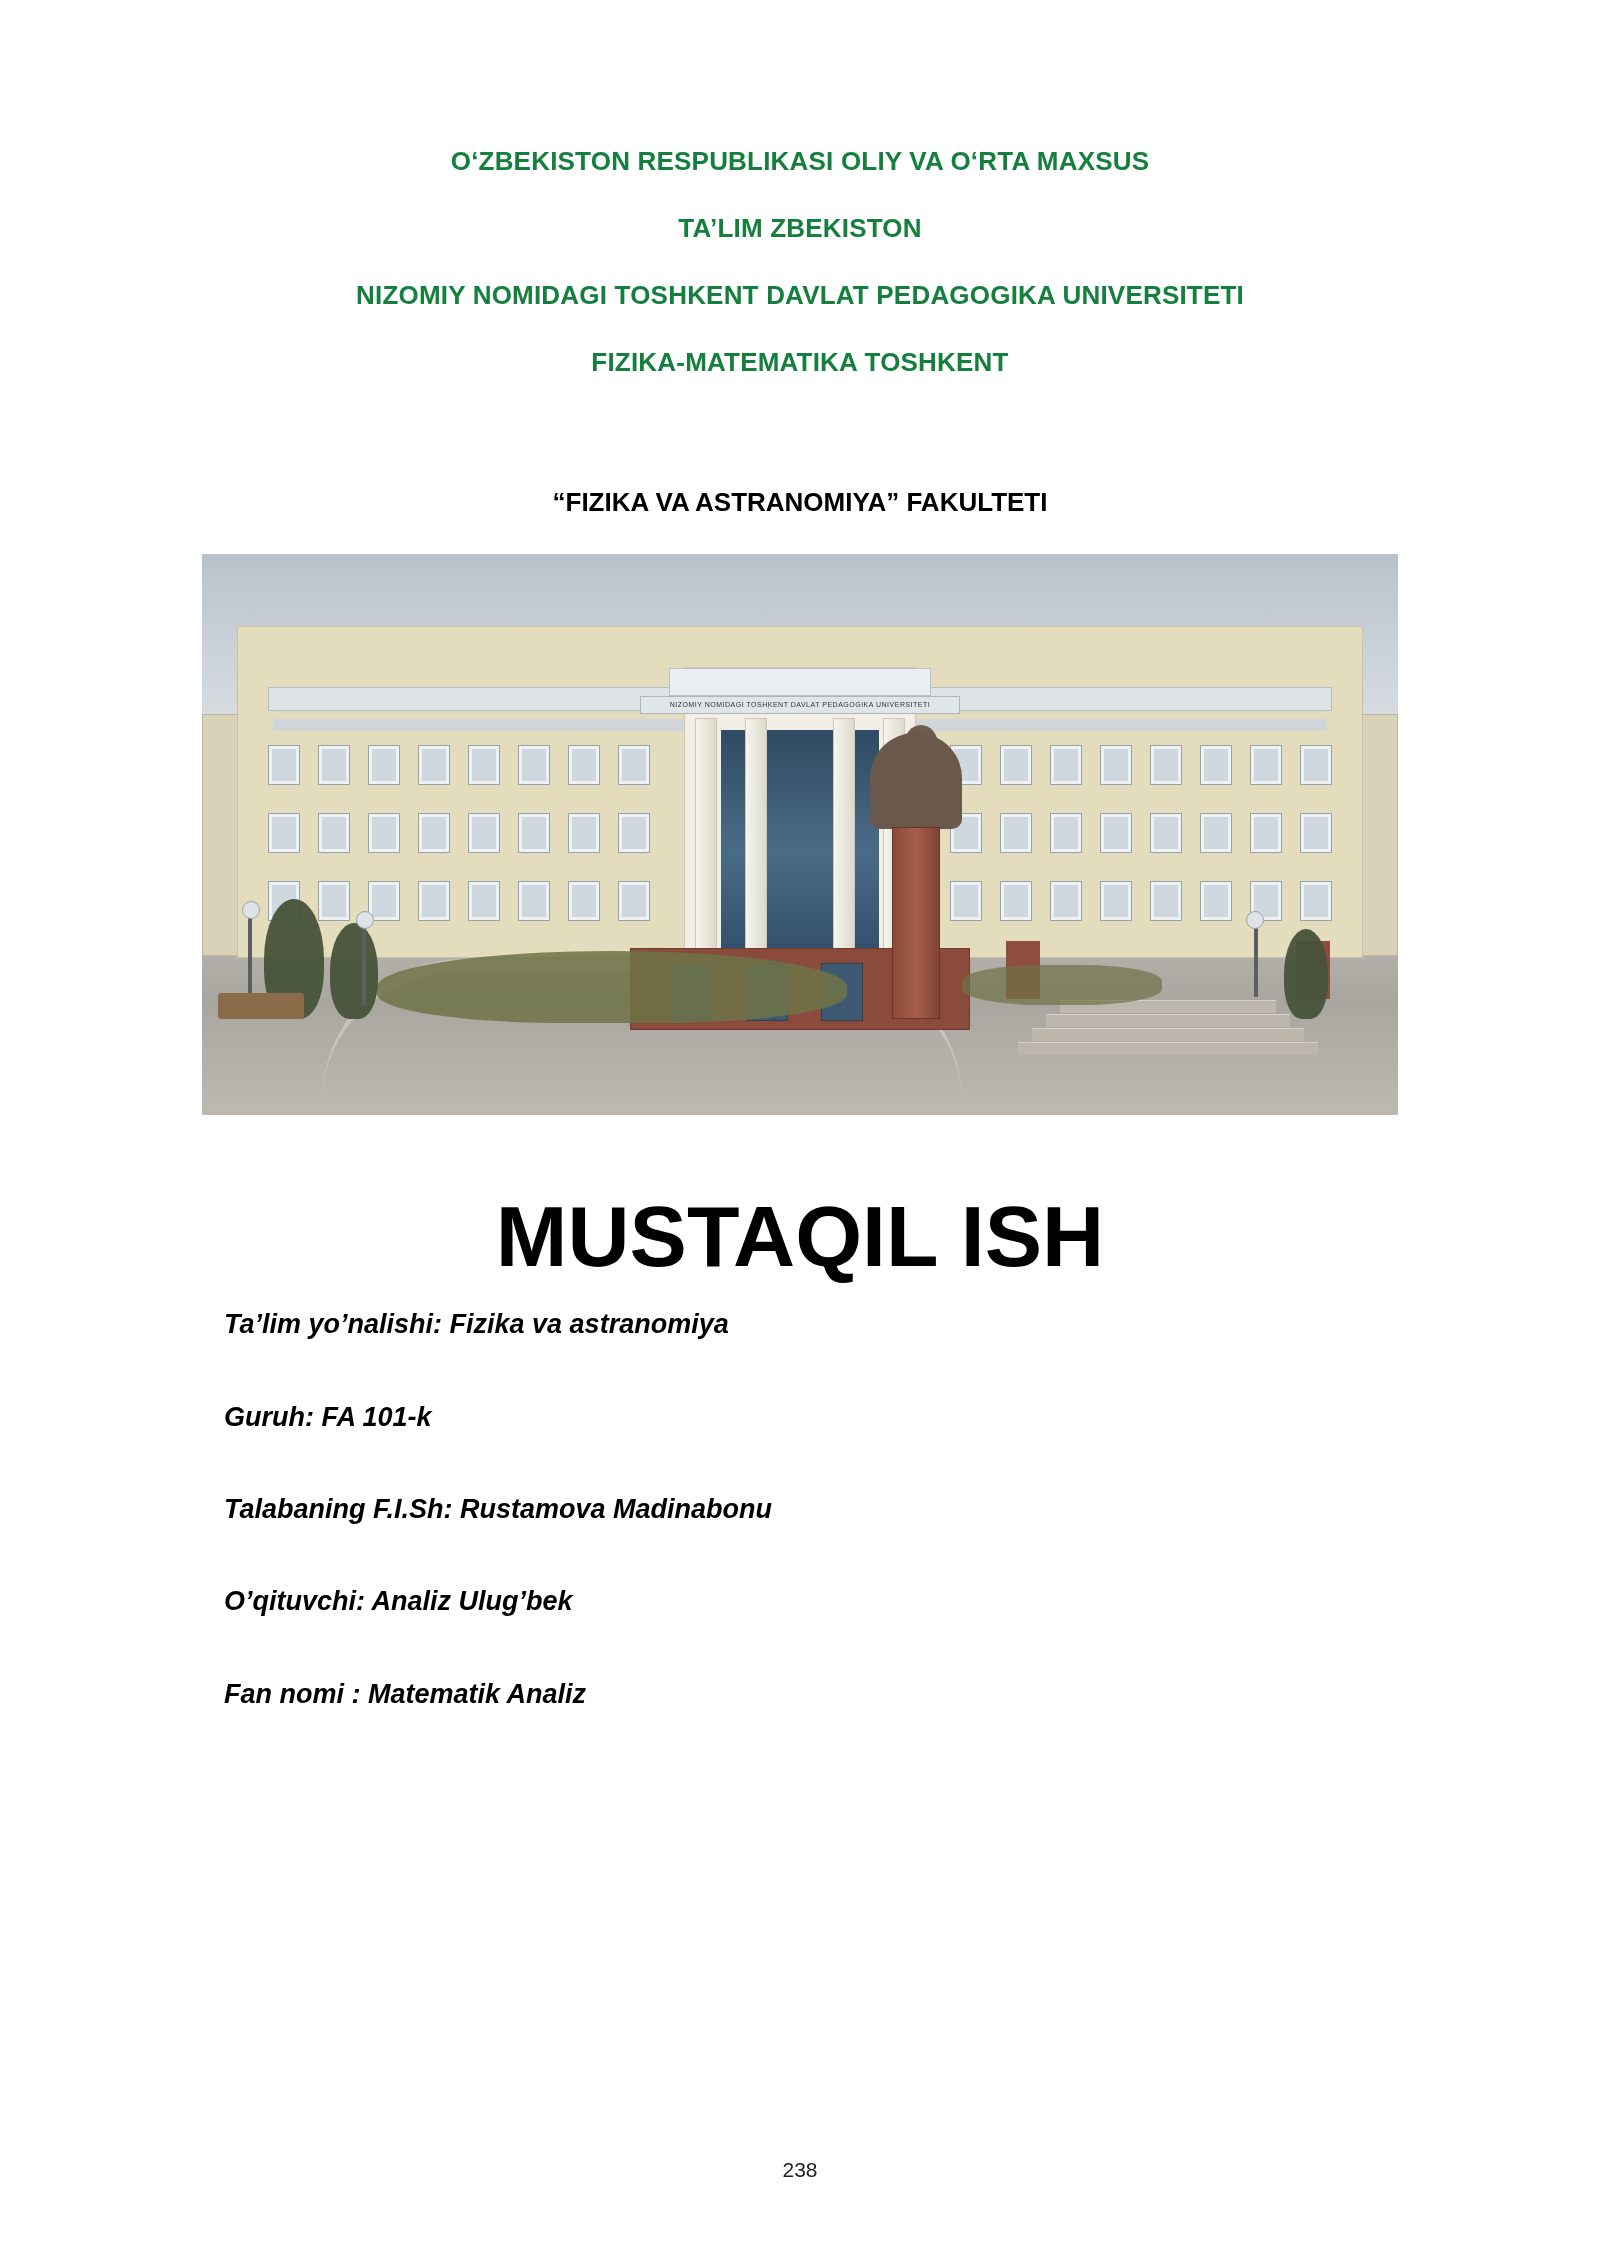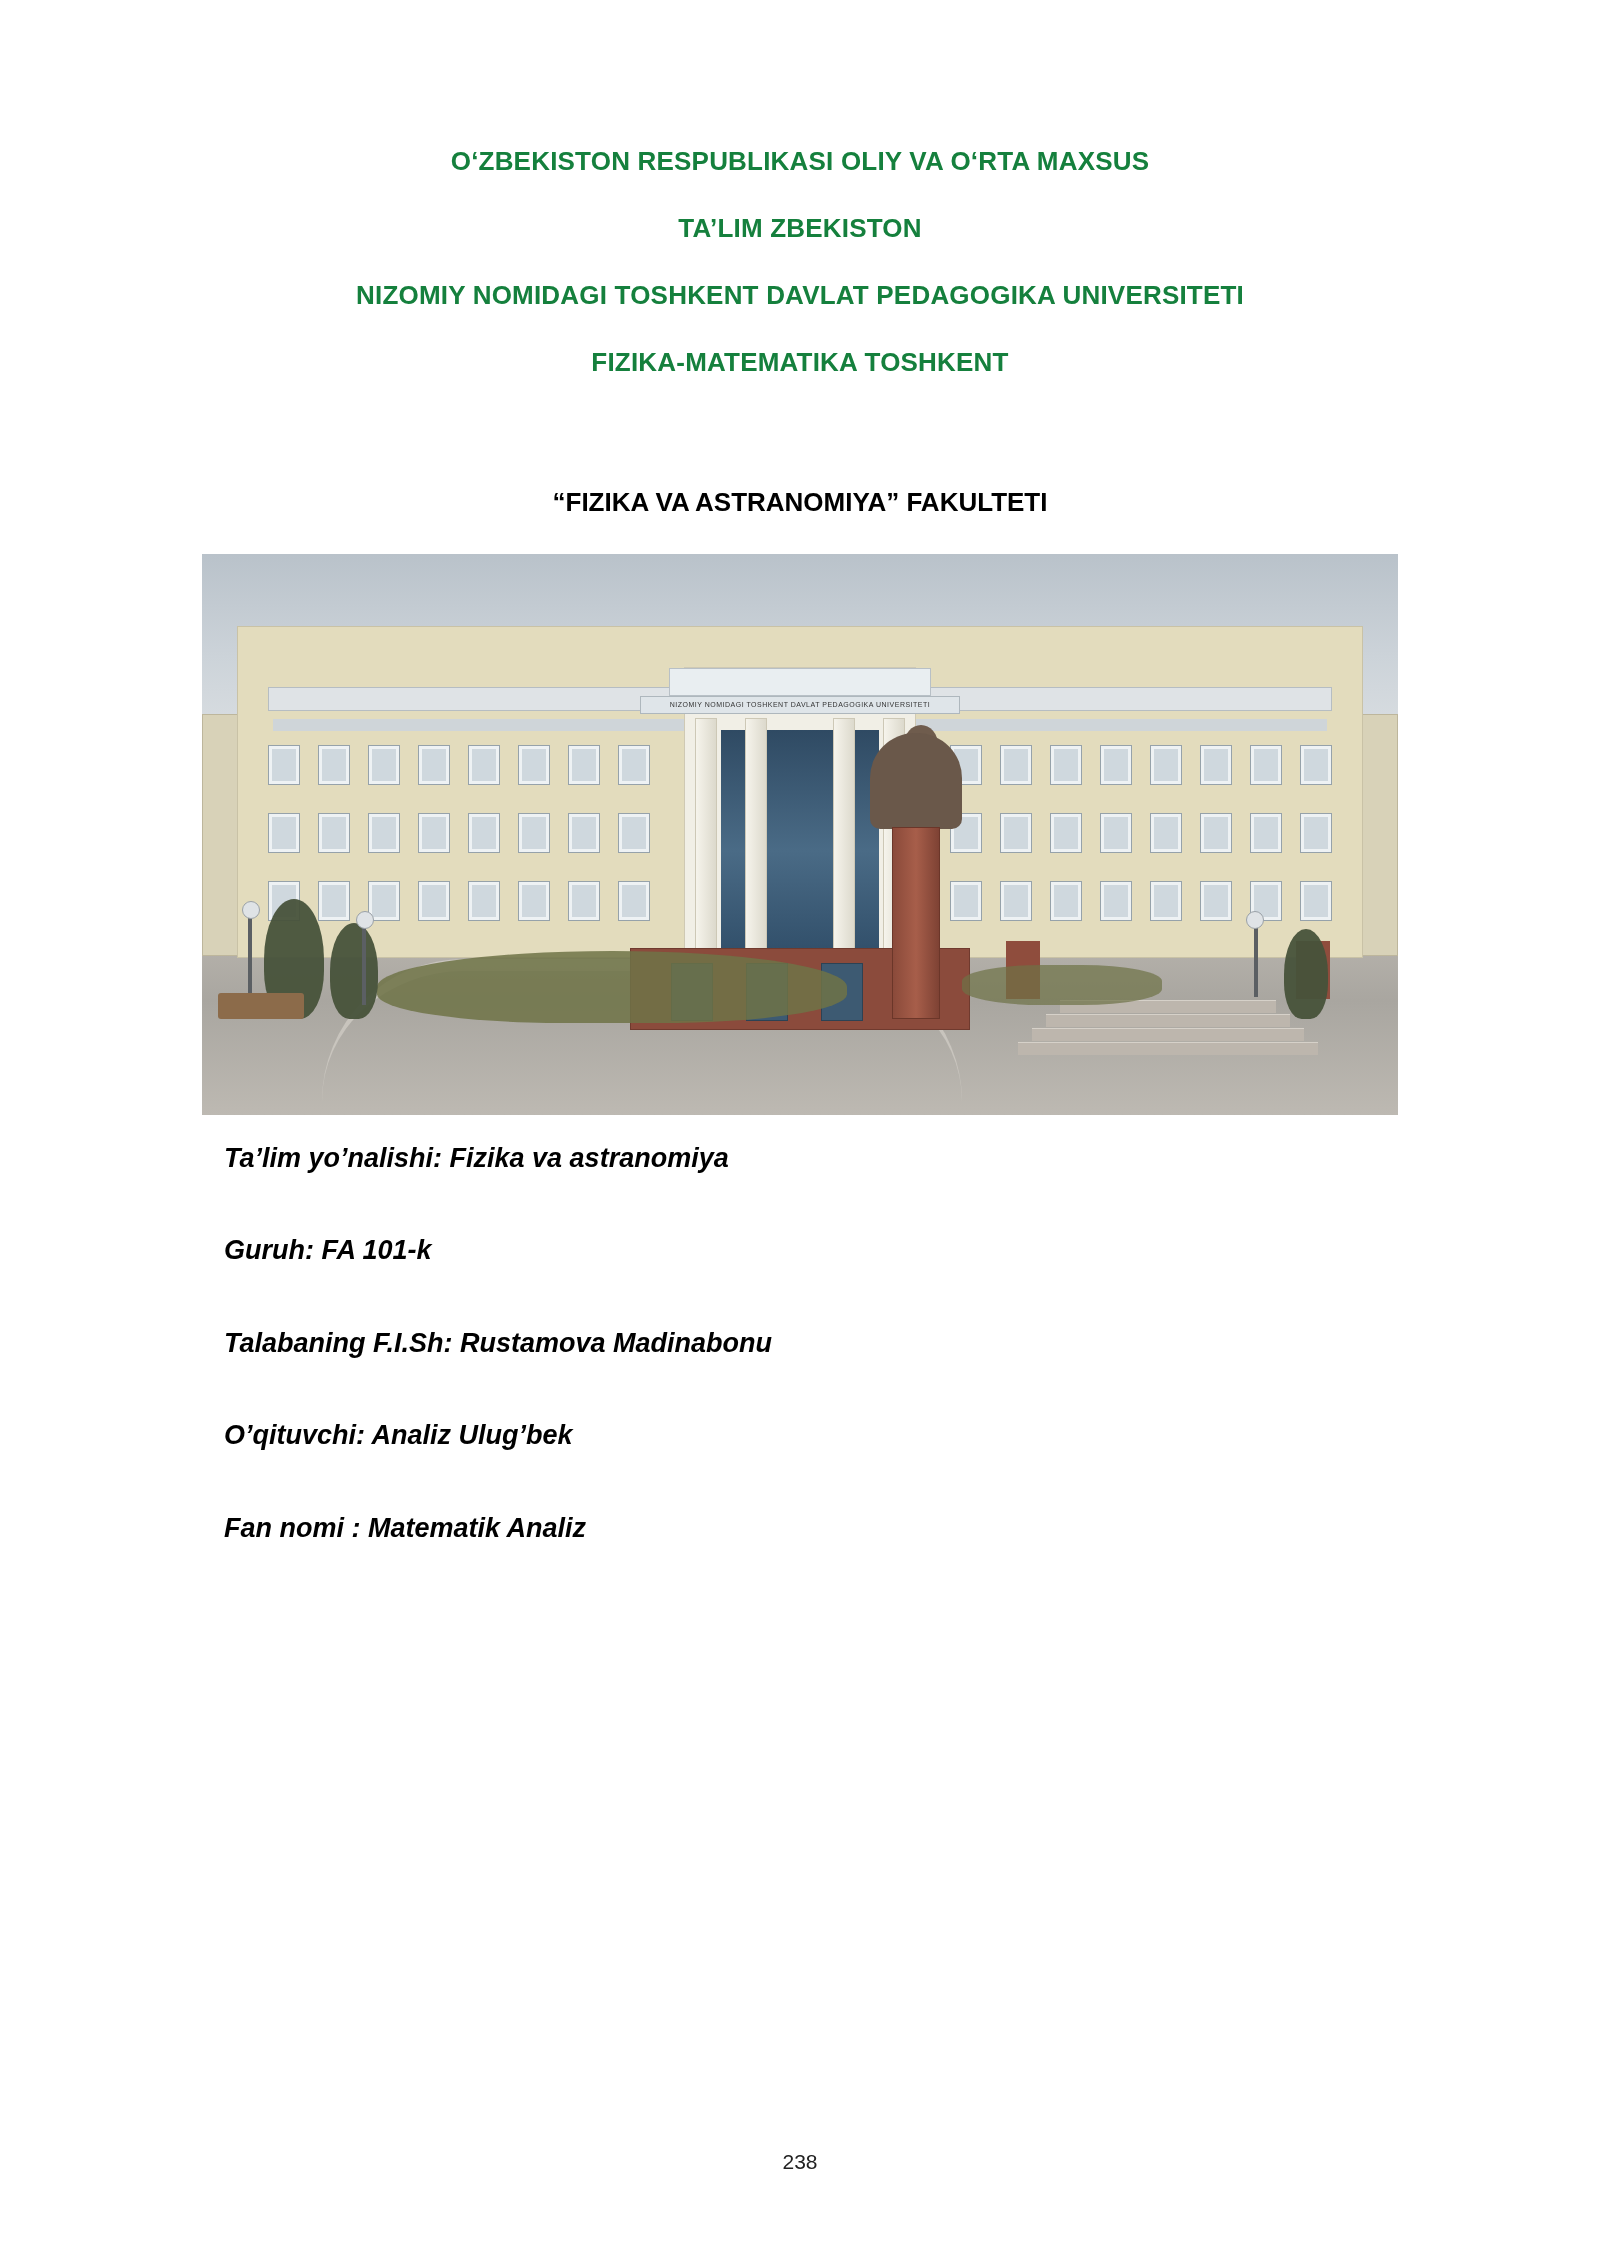--- a/index.html
+++ b/index.html
@@ -267,21 +267,21 @@
     font-weight: bold;
     font-size: 27px;
     margin-bottom: 60px;
     line-height: 1.2;
   }
 
   
   .page-number {
     position: absolute;
     left: 0; right: 0;
-    bottom: 88px;
+    bottom: 80px;
     text-align: center;
     font-size: 21px;
     color: #222;
   }
 </style>
 </head>
 <body>
 
 <div class="page">
 
@@ -401,20 +401,21 @@
       <div class="lamp-head" style="left:40px;bottom:196px;"></div>
       <div class="lamp" style="left:160px;bottom:110px;height:78px;"></div>
       <div class="lamp-head" style="left:154px;bottom:186px;"></div>
       <div class="lamp" style="right:140px;bottom:118px;height:70px;"></div>
       <div class="lamp-head" style="right:134px;bottom:186px;"></div>
 
       <div class="bench"></div>
     </div>
   </div>
 
+  <h1 class="main-title">MUSTAQIL ISH</h1>
 
   <div class="fields">
     <p class="field">Ta’lim yo’nalishi:  Fizika va astranomiya</p>
     <p class="field">Guruh: FA 101-k</p>
     <p class="field">Talabaning F.I.Sh: Rustamova Madinabonu</p>
     <p class="field">O’qituvchi: Analiz Ulug’bek</p>
     <p class="field">Fan nomi : Matematik Analiz</p>
   </div>
 
   <div class="page-number">238</div>

